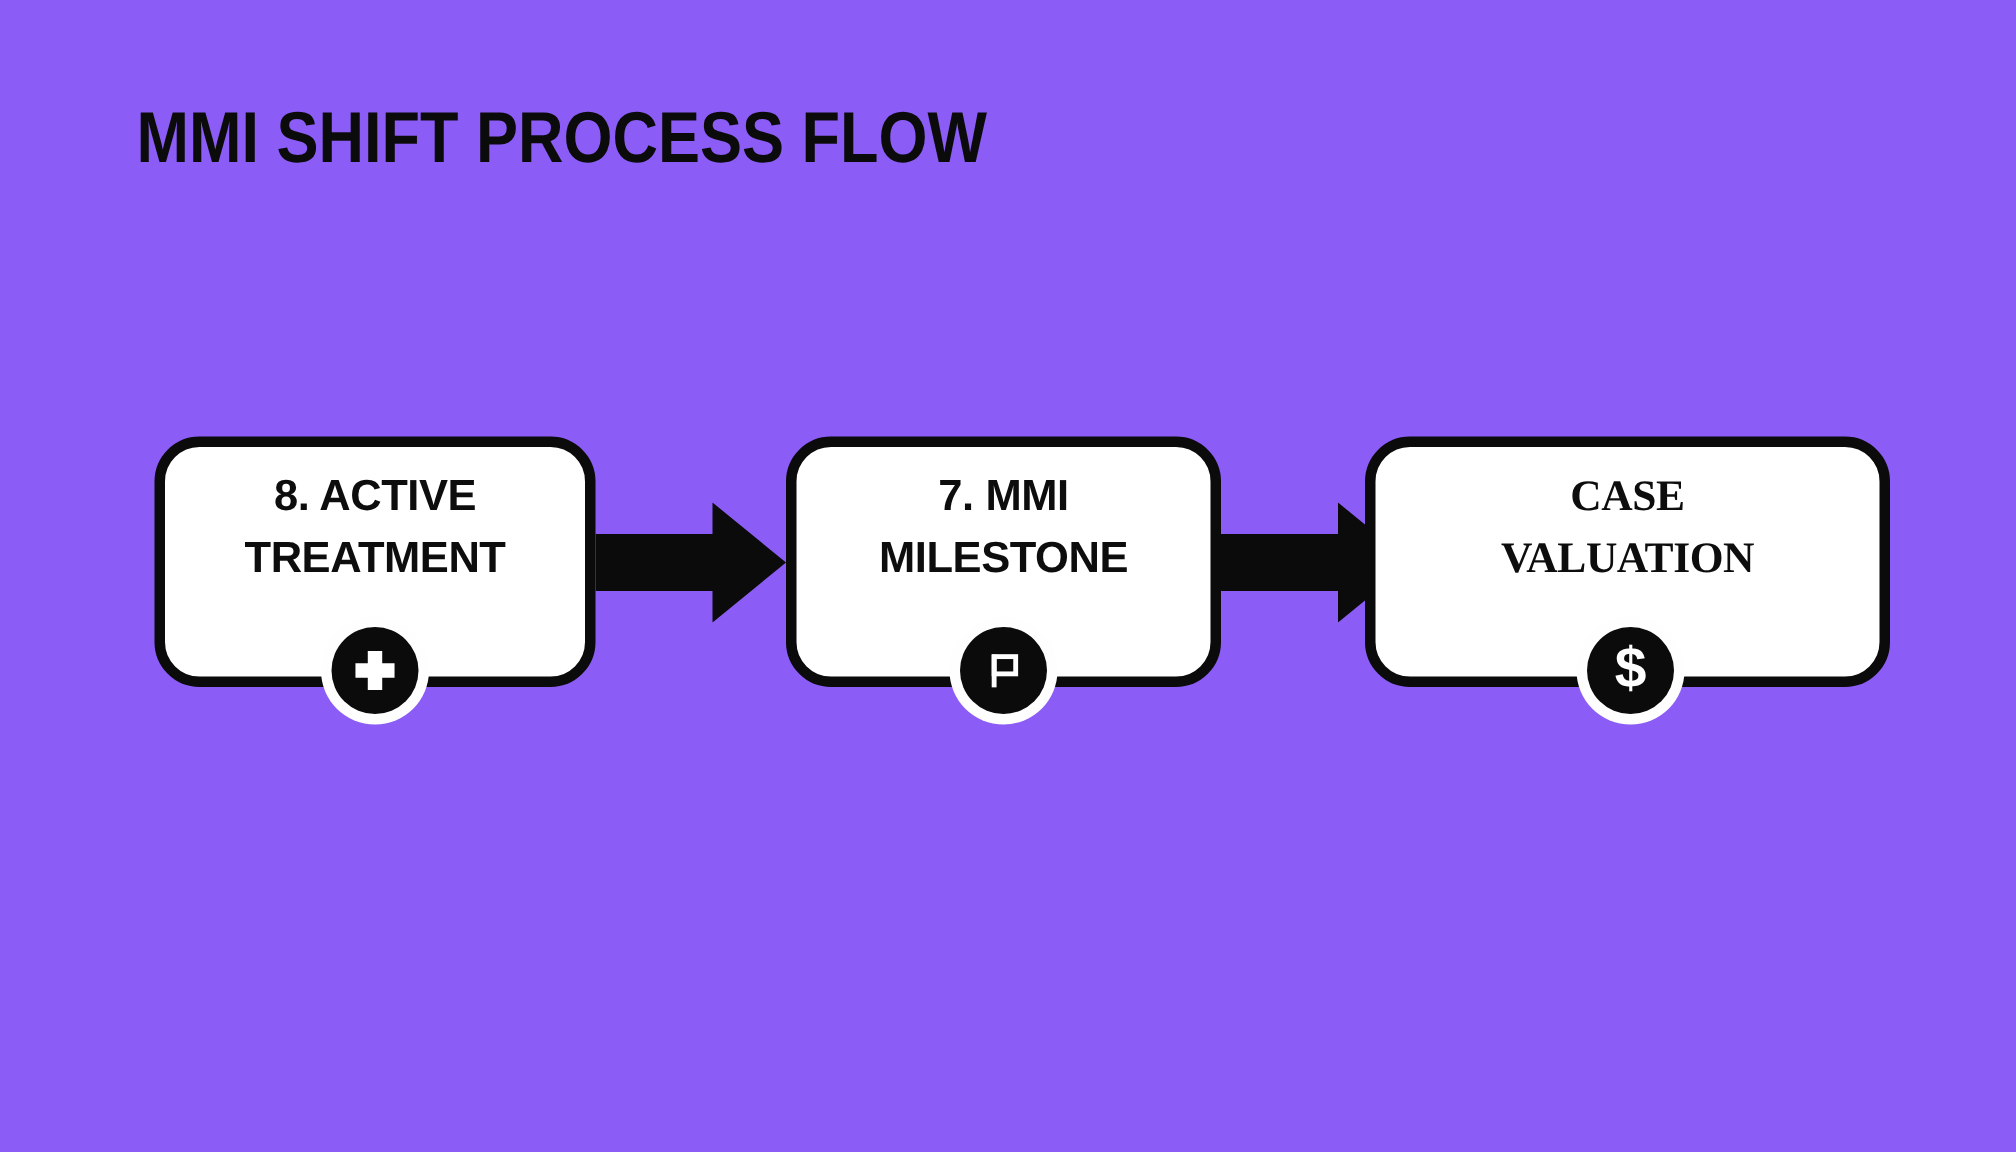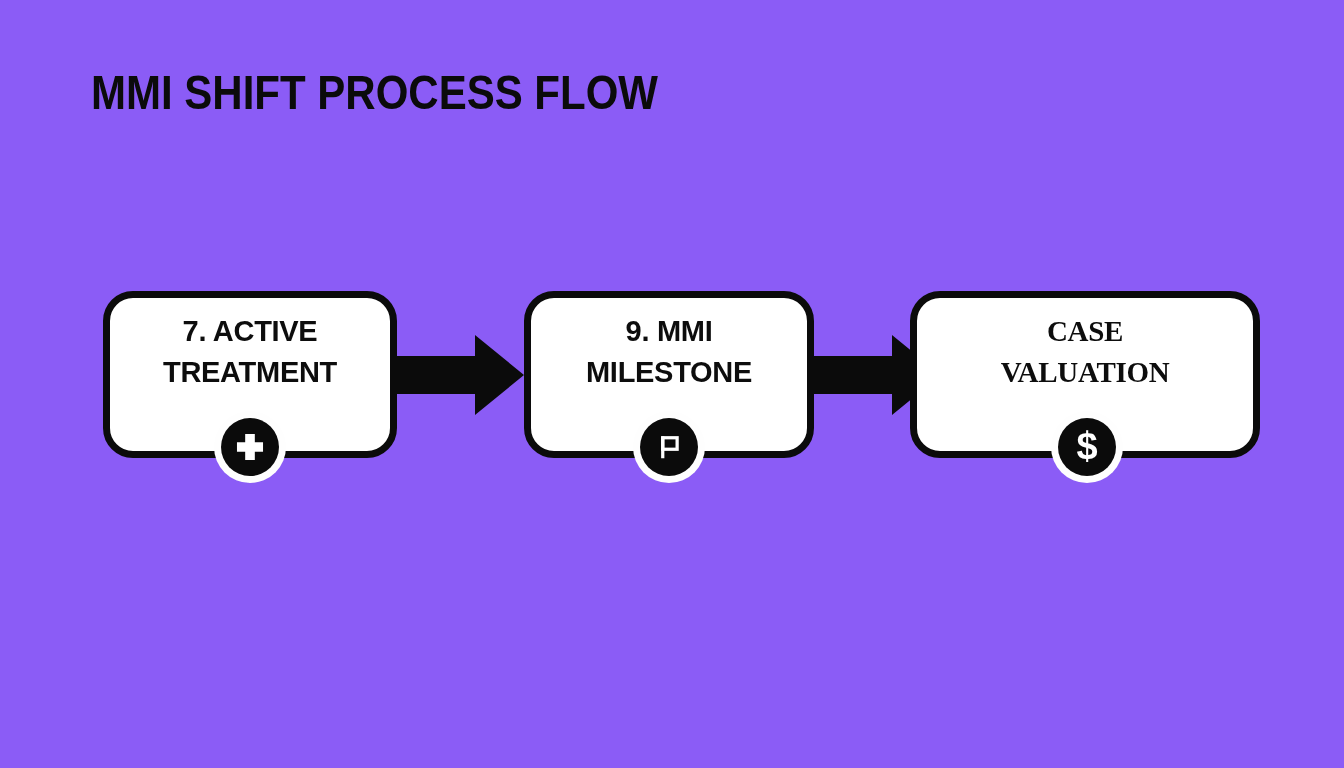--- a/index.html
+++ b/index.html
@@ -76,30 +76,30 @@
   .arrow.a2{left:814px;}
 </style>
 </head>
 <body>
 
 <div class="canvas">
 
   <h1 class="title">MMI SHIFT PROCESS FLOW</h1>
 
   <div class="step-box b1">
-    <div class="step-label">7. ACTIVE
+    <div class="step-label">8. ACTIVE
 TREATMENT</div>
   </div>
 
   <svg class="arrow a1" viewBox="0 0 127 80" aria-hidden="true">
     <polygon points="0,21 78,21 78,0 127,40 78,80 78,59 0,59" fill="#0b0b0b"></polygon>
   </svg>
 
   <div class="step-box b2">
-    <div class="step-label">9. MMI
+    <div class="step-label">7. MMI
 MILESTONE</div>
   </div>
 
   <svg class="arrow a2" viewBox="0 0 127 80" aria-hidden="true">
     <polygon points="0,21 78,21 78,0 127,40 78,80 78,59 0,59" fill="#0b0b0b"></polygon>
   </svg>
 
   <div class="step-box b3">
     <div class="step-label">CASE
 VALUATION</div>

